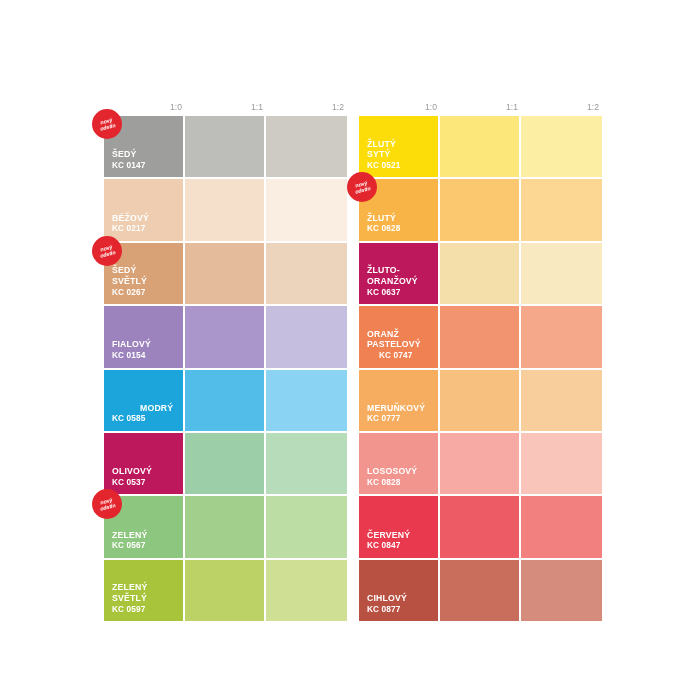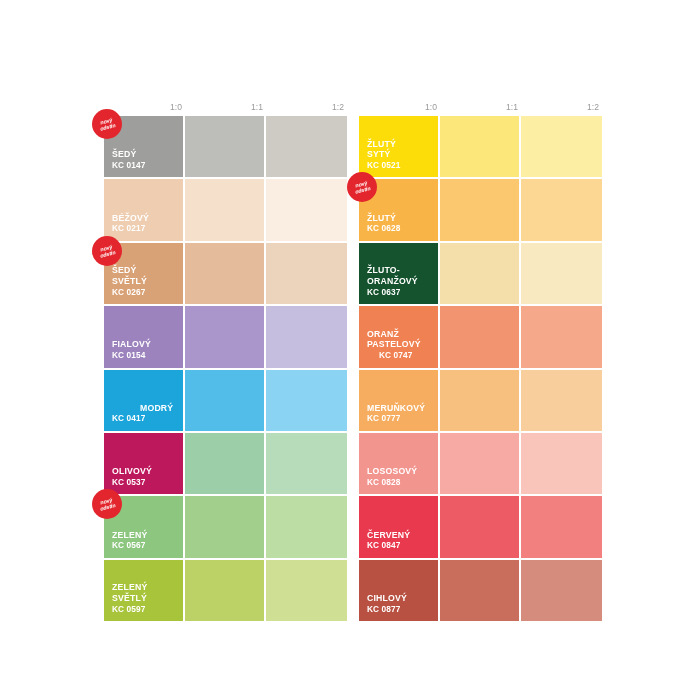--- a/index.html
+++ b/index.html
@@ -202,21 +202,21 @@
             <div class="code" style="color: rgb(255, 255, 255);">KC 0154</div>
           </div>
         </div>
         <div class="cell" style="background: rgb(171, 150, 203);"></div>
         <div class="cell" style="background: rgb(197, 190, 223);"></div>
       </div>
       <div class="swatch-row">
         <div class="cell" style="background: rgb(27, 165, 219);">
           <div class="labels">
             <div class="name" style="color: rgb(255, 255, 255); padding-left: 28px;">MODRÝ</div>
-            <div class="code" style="color: rgb(255, 255, 255);">KC 0417</div>
+            <div class="code" style="color: rgb(255, 255, 255);">KC 0585</div>
           </div>
         </div>
         <div class="cell" style="background: rgb(82, 189, 232);"></div>
         <div class="cell" style="background: rgb(138, 211, 243);"></div>
       </div>
       <div class="swatch-row">
         <div class="cell" style="background: #be185d;">
           <div class="labels">
             <div class="name" style="color: rgb(255, 255, 255);">OLIVOVÝ</div>
             <div class="code" style="color: rgb(255, 255, 255);">KC 0537</div>
@@ -275,21 +275,21 @@
             <div class="badge-txt">
               <span>nový</span>
               <span>odstín</span>
             </div>
           </div>
         </div>
         <div class="cell" style="background: rgb(251, 200, 112);"></div>
         <div class="cell" style="background: rgb(252, 215, 147);"></div>
       </div>
       <div class="swatch-row">
-        <div class="cell" style="background: #14532d;">
+        <div class="cell" style="background: #be185d;">
           <div class="labels">
             <div class="name" style="color: rgb(255, 255, 255);">ŽLUTO-</div>
             <div class="name" style="color: rgb(255, 255, 255);">ORANŽOVÝ</div>
             <div class="code" style="color: rgb(255, 255, 255);">KC 0637</div>
           </div>
         </div>
         <div class="cell" style="background: rgb(244, 223, 170);"></div>
         <div class="cell" style="background: rgb(248, 233, 193);"></div>
       </div>
       <div class="swatch-row">

